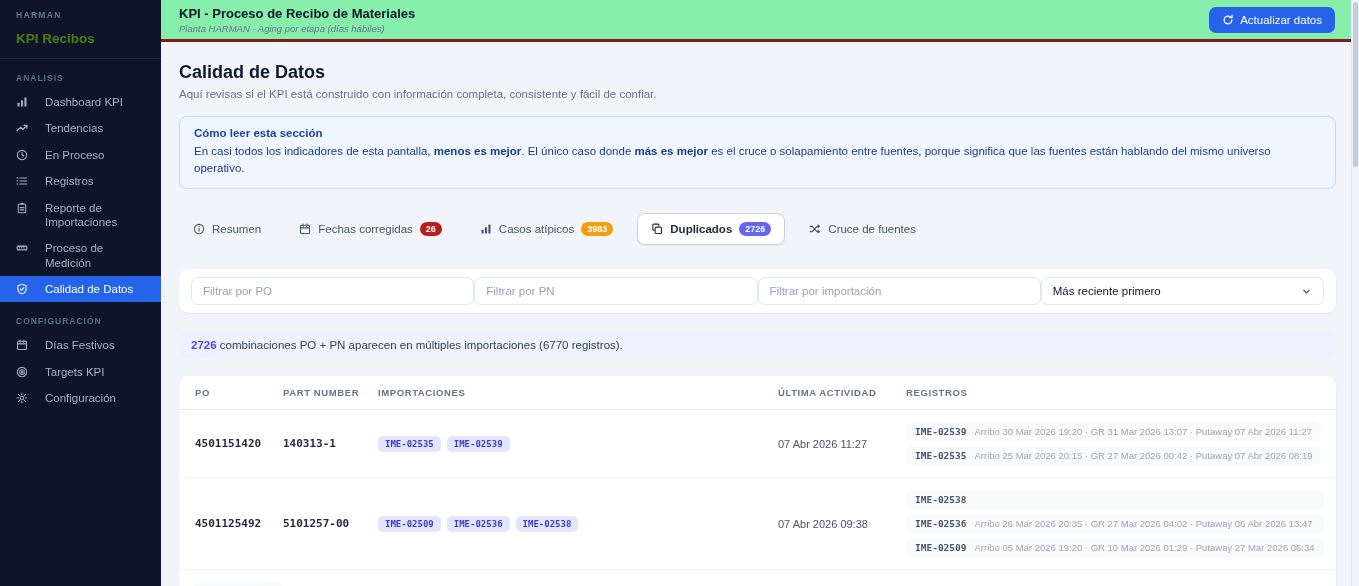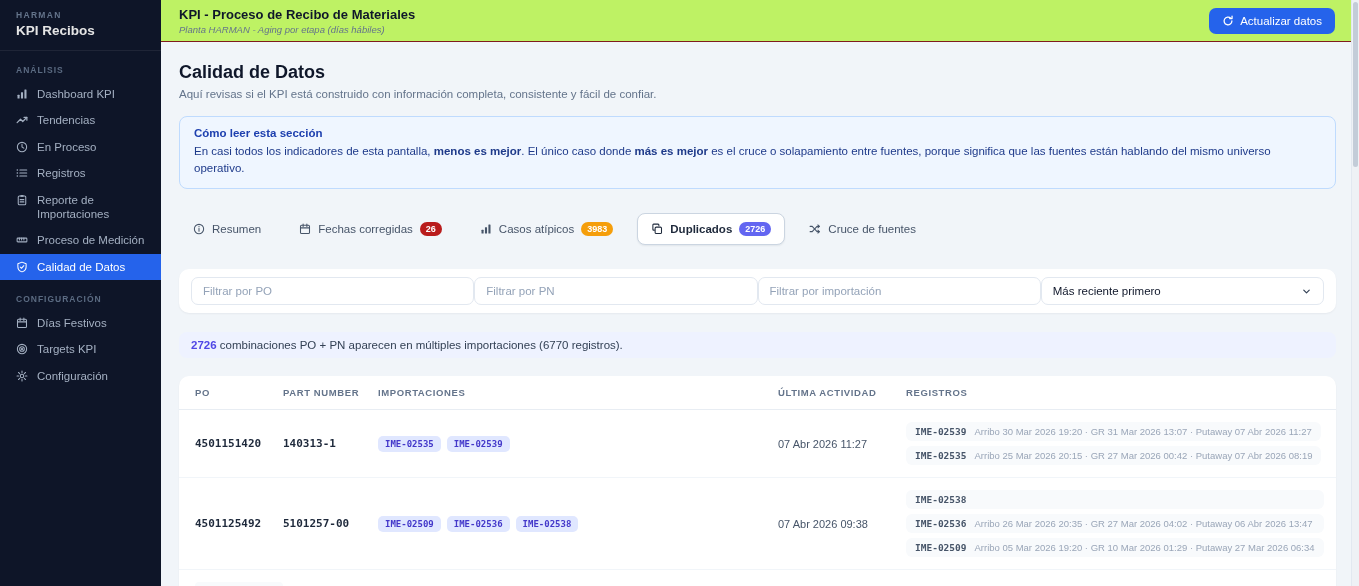--- a/index.html
+++ b/index.html
@@ -8,30 +8,30 @@
     width:1359px; height:586px; overflow:hidden;
     font-family:"Liberation Sans", sans-serif;
     background:#f1f5f9; color:#0f172a;
   }
   .app { display:flex; width:1359px; height:586px; }
 
   
   .sidebar { width:161px; flex-shrink:0; background:#0e1528; display:flex; flex-direction:column; overflow:hidden; }
   .brand { padding:10px 16px 12px; border-bottom:1px solid rgba(255,255,255,.07); }
   .brand-small { font-size:8.5px; font-weight:700; letter-spacing:1.3px; color:#64748b; }
-  .brand-name { font-size:13.5px; font-weight:700; color:#e5e5e5; margin-top:3px; }
+  .brand-name { font-size:13.5px; font-weight:700; color:#4d7c0f; margin-top:11px; }
   .nav-section { font-size:8.5px; font-weight:700; letter-spacing:1px; color:#5b6b82; padding:14px 16px 6px; }
-  .nav-item { display:flex; align-items:flex-start; gap:8px; padding:6px 16px; font-size:11.5px; line-height:1.25; color:#a4b0c2; cursor:pointer; }
+  .nav-item { display:flex; align-items:flex-start; gap:16px; padding:6px 16px; font-size:11.5px; line-height:1.25; color:#a4b0c2; cursor:pointer; }
   .nav-item.active { background:#2563eb; color:#ffffff; }
   .nav-icon { width:13px; flex-shrink:0; display:flex; margin-top:1px; }
   .nav-icon svg { display:block; }
 
   
   .main { flex:1; min-width:0; display:flex; flex-direction:column; }
-  .topbar { height:42px; flex-shrink:0; background:#bef264; border-bottom:1px solid #7f1d1d;
+  .topbar { height:42px; flex-shrink:0; background:#86efac; border-bottom:3px solid #7f1d1d;
             display:flex; align-items:center; justify-content:space-between; padding:0 24px 0 18px; }
   .topbar-title { font-size:13px; font-weight:700; color:#0f172a; }
   .topbar-subtitle { font-size:9.5px; color:#64748b; margin-top:2px;font-style:italic; }
   .refresh-btn { background:#2563eb; color:#fff; border:none; border-radius:7px; padding:7px 13px;
                  font-size:11.5px; font-weight:500; display:flex; align-items:center; gap:6px;
                  cursor:pointer; font-family:inherit; }
   .refresh-btn svg { display:block; }
 
   .content { flex:1; padding:12px 23px 0 18px; overflow:hidden; }
   .page-title { font-size:18px; font-weight:700; color:#0f172a; margin:8px 0 5px; }

